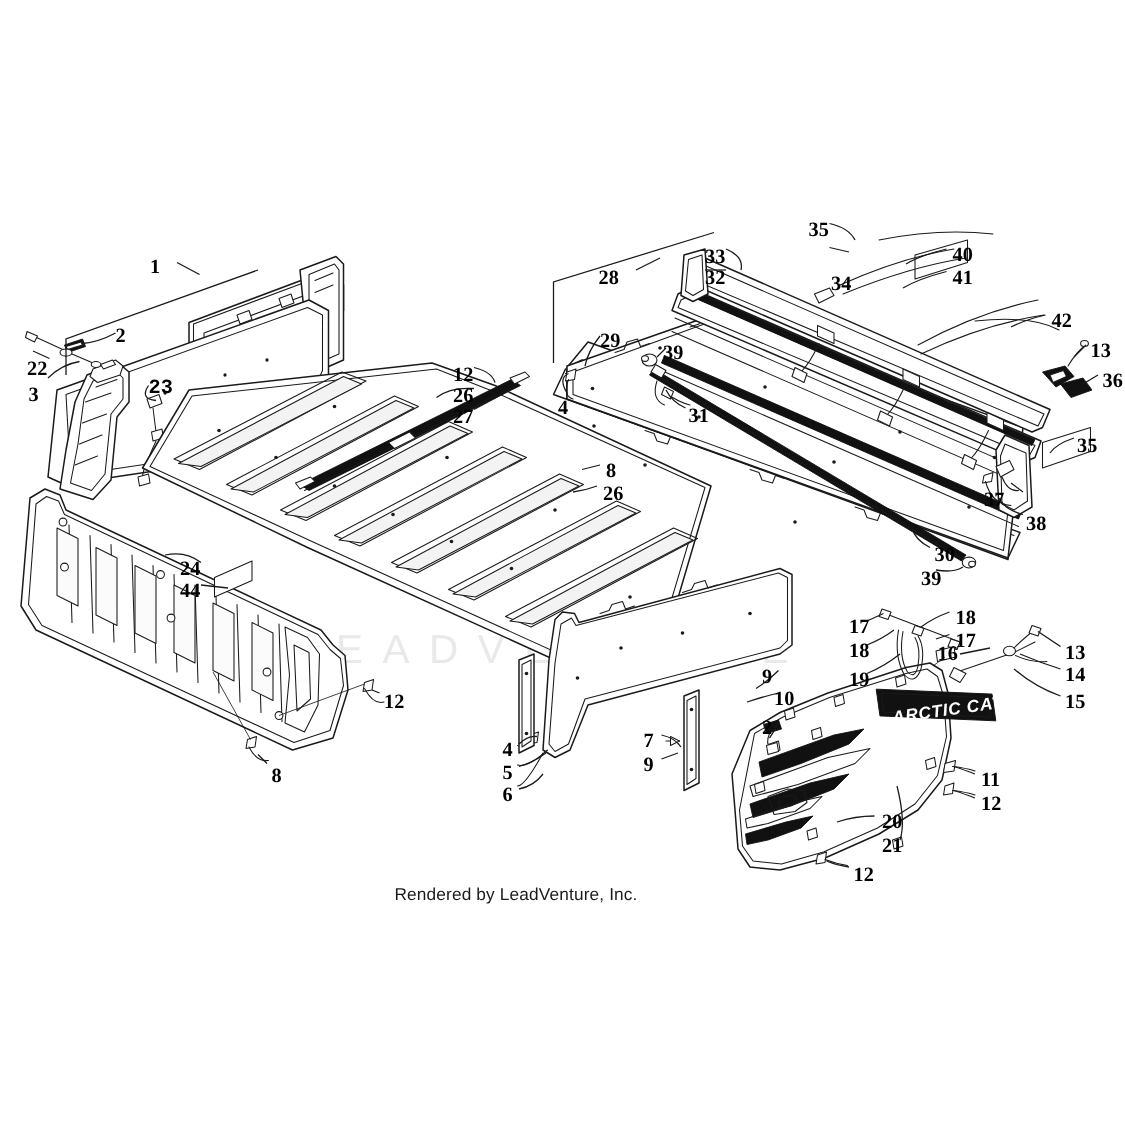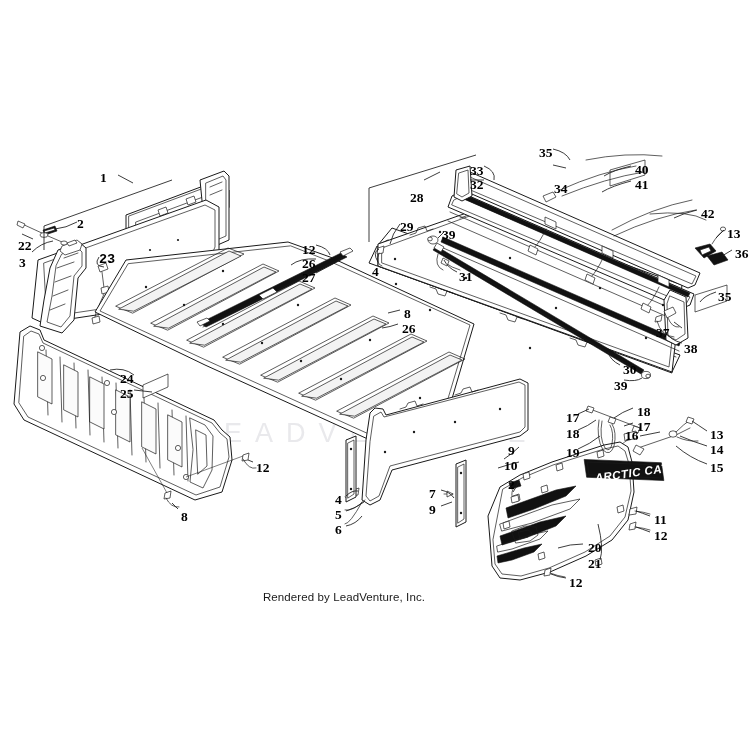--- a/index.html
+++ b/index.html
@@ -536,24 +536,24 @@
       <div class="callout" style="left: 77px; top: 217px;">2</div>
       <div class="callout" style="left: 18px; top: 239px;">22</div>
       <div class="callout" style="left: 19px; top: 256px;">3</div>
       <div class="callout" style="left: 99px; top: 253px; font-family: Liberation Mono, monospace;">23</div>
       <div class="callout" style="left: 302px; top: 243px;">12</div>
       <div class="callout" style="left: 302px; top: 257px;">26</div>
       <div class="callout" style="left: 302px; top: 271px;">27</div>
       <div class="callout" style="left: 404px; top: 307px;">8</div>
       <div class="callout" style="left: 402px; top: 322px;">26</div>
       <div class="callout" style="left: 120px; top: 372px;">24</div>
-      <div class="callout" style="left: 120px; top: 387px;">25</div>
+      <div class="callout" style="left: 120px; top: 387px;">44</div>
       <div class="callout" style="left: 256px; top: 461px;">12</div>
       <div class="callout" style="left: 181px; top: 510px;">8</div>
-      <div class="callout" style="left: 410px; top: 178px; margin-top: 13px;">28</div>
+      <div class="callout" style="left: 399px; top: 178px;">28</div>
       <div class="callout" style="left: 470px; top: 164px;">33</div>
       <div class="callout" style="left: 470px; top: 178px;">32</div>
       <div class="callout" style="left: 539px; top: 146px;">35</div>
       <div class="callout" style="left: 554px; top: 162px; margin-top: 20px;">34</div>
       <div class="callout" style="left: 635px; top: 163px;">40</div>
       <div class="callout" style="left: 635px; top: 178px;">41</div>
       <div class="callout" style="left: 701px; top: 207px;">42</div>
       <div class="callout" style="left: 400px; top: 220px;">29</div>
       <div class="callout" style="left: 442px; top: 228px;">39</div>
       <div class="callout" style="left: 372px; top: 265px;">4</div>
@@ -568,21 +568,21 @@
       <div class="callout" style="left: 566px; top: 411px;">17</div>
       <div class="callout" style="left: 566px; top: 427px;">18</div>
       <div class="callout" style="left: 566px; top: 446px;">19</div>
       <div class="callout" style="left: 637px; top: 405px;">18</div>
       <div class="callout" style="left: 637px; top: 420px;">17</div>
       <div class="callout" style="left: 625px; top: 429px;">16</div>
       <div class="callout" style="left: 710px; top: 428px;">13</div>
       <div class="callout" style="left: 710px; top: 443px;">14</div>
       <div class="callout" style="left: 710px; top: 461px;">15</div>
       <div class="callout" style="left: 508px; top: 444px;">9</div>
-      <div class="callout" style="left: 504px; top: 459px; text-align: right;">10</div>
+      <div class="callout" style="left: 516px; top: 459px; text-align: right;">10</div>
       <div class="callout" style="left: 508px; top: 478px;">2</div>
       <div class="callout" style="left: 429px; top: 487px;">7</div>
       <div class="callout" style="left: 429px; top: 503px;">9</div>
       <div class="callout" style="left: 335px; top: 493px;">4</div>
       <div class="callout" style="left: 335px; top: 508px;">5</div>
       <div class="callout" style="left: 335px; top: 523px;">6</div>
       <div class="callout" style="left: 654px; top: 513px;">11</div>
       <div class="callout" style="left: 654px; top: 529px;">12</div>
       <div class="callout" style="left: 588px; top: 541px;">20</div>
       <div class="callout" style="left: 588px; top: 557px;">21</div>

